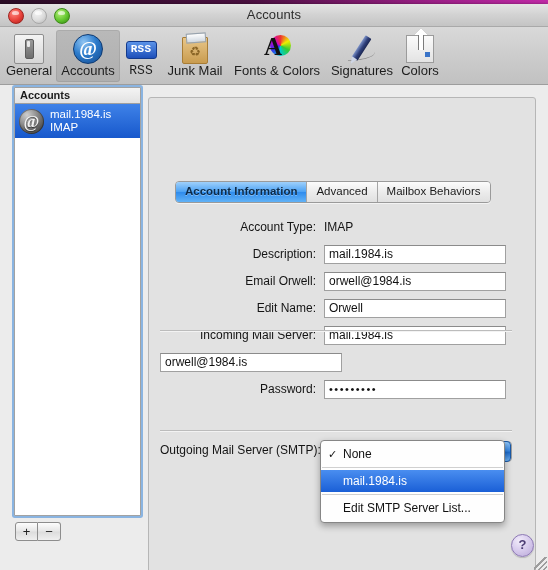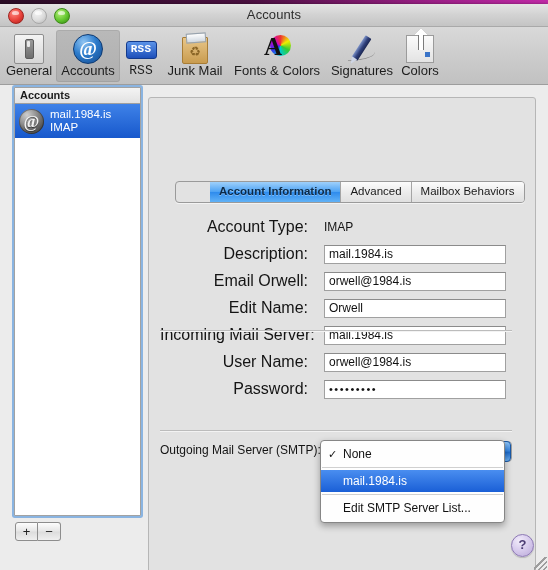--- a/index.html
+++ b/index.html
@@ -381,41 +381,40 @@
     background: linear-gradient(180deg,#fcfcfc 0%,#ececec 50%,#e0e0e0 100%);
     border-right: 1px solid #a5a5a5;
     white-space: nowrap;
   }
   .tab:last-child { border-right: none; }
   .tab.active {
     background: linear-gradient(180deg,#9fd0fb 0%,#4ea3f4 48%,#2f8ced 52%,#61b2f7 100%);
     color: #0c2a48;
     font-weight: bold;
     text-shadow: 0 1px 0 rgba(255,255,255,.35);
-    margin-left: 34px;
   }
 
   
   .form {
     position: absolute;
     left: 160px; top: 132px;
     width: 362px;
   }
   .row {
     display: flex;
     align-items: center;
     height: 20px;
     margin-bottom: 7px;
   }
   .row .lbl {
     width: 164px;
     text-align: right;
-    font-size: 16px;
+    font-size: 12px;
     color: #141414;
-    padding-right: 16px;
+    padding-right: 8px;
     box-sizing: border-box;
     white-space: nowrap;
   }
   .row .val-static {
     font-size: 12px;
     color: #141414;
   }
   .txt {
     width: 182px;
     height: 19px;
@@ -674,21 +673,20 @@
         <div class="lbl">Edit Name:</div>
         <div class="txt">Orwell</div>
       </div>
 
       <div class="row" style="">
         <div class="lbl">Incoming Mail Server:</div>
         <div class="txt">mail.1984.is</div>
       </div>
 
       <div class="row">
-        <div class="lbl">User Name:</div>
         <div class="txt">orwell@1984.is</div>
       </div>
 
       <div class="row">
         <div class="lbl">Password:</div>
         <div class="txt pw">•••••••••</div>
       </div>
 
     </div>
 

